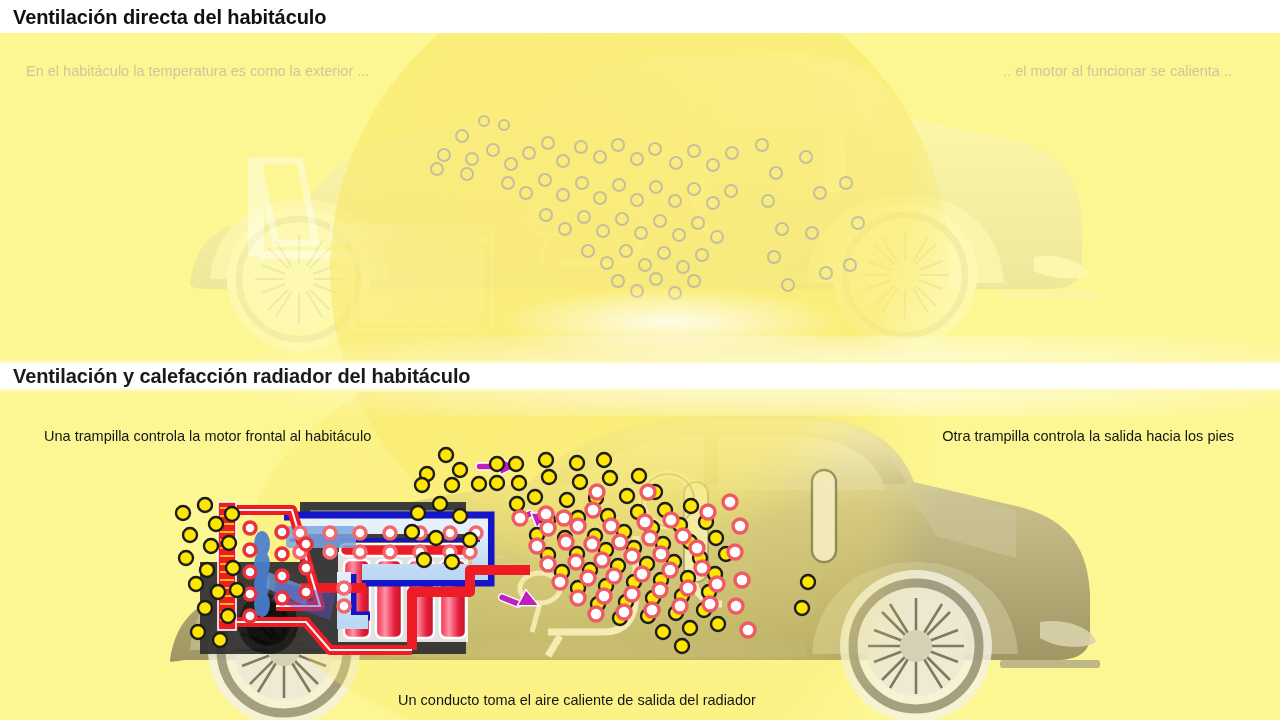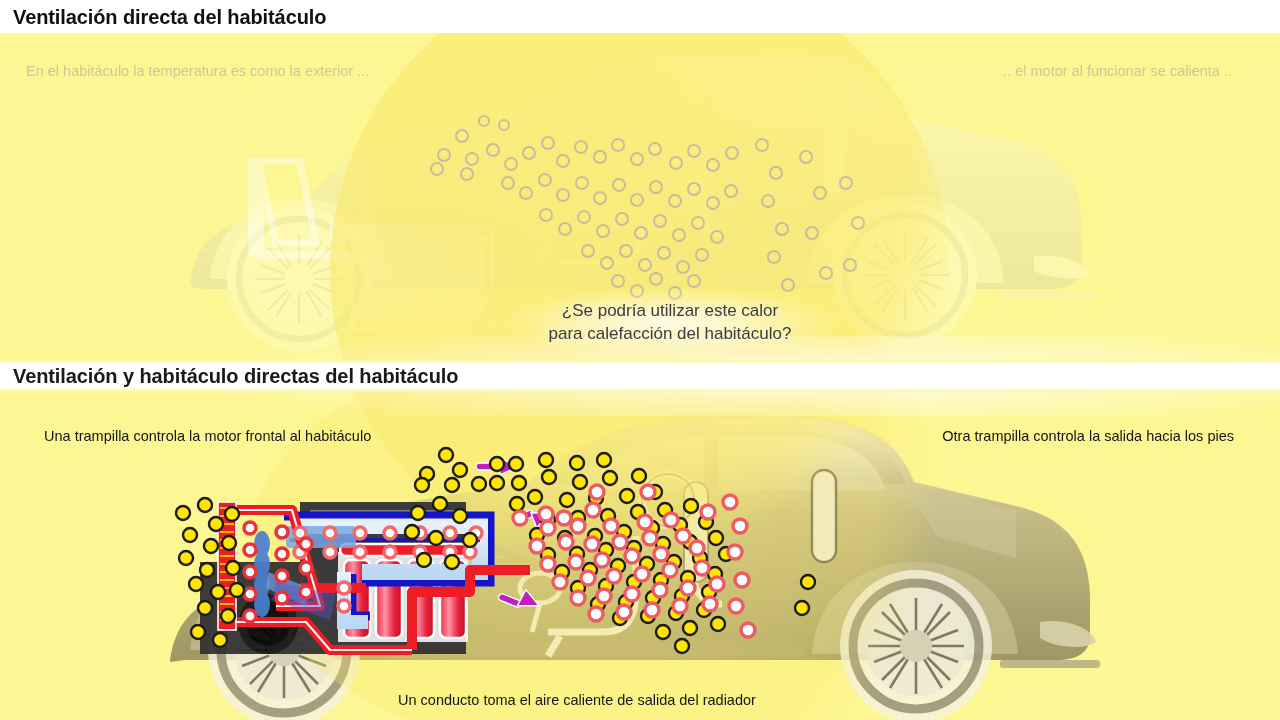--- a/index.html
+++ b/index.html
@@ -263,24 +263,20 @@
           <circle cx="504" cy="92" r="5"></circle>
           <circle cx="484" cy="88" r="5"></circle>
       </g>
     </svg>
 
     <div class="cap cap-ghost" style="left:26px;top:30px;">En el habitáculo la temperatura es como la exterior ...</div>
     <div class="cap cap-ghost" style="right:32px;top:30px;text-align:right;">..  el motor al funcionar se calienta  ..</div>
   </div>
 
   <div class="q-halo" style="left:470px;top:282px;width:400px;height:80px;"></div>
-  <div class="cap cap-question" style="left:470px;top:300px;width:400px;">
-    <span class="l">¿Se podría utilizar este calor</span>
-    <span class="l">para calefacción del habitáculo?</span>
-  </div>
 
   <div class="panel panel-bottom">
 
     <div class="car" style="top:-32px;">
       <svg width="1280" height="360" viewBox="0 0 1280 360">
         <defs>
           <linearGradient id="bodyB" x1="0" y1="0" x2="0" y2="1">
             <stop offset="0%" stop-color="#efe9c8"></stop>
               <stop offset="40%" stop-color="#bdb484"></stop>
             <stop offset="100%" stop-color="#948c5e"></stop>
@@ -707,16 +703,16 @@
     <div class="cap cap-dark" style="left:398px;top:300px;">Un conducto toma el aire caliente de salida del radiador</div>
   </div>
 
   <div class="glow glow-mid"></div>
 
   <div class="band band-top">
     <div class="band-title">Ventilación directa del habitáculo</div>
   </div>
 
   <div class="band band-mid">
-    <div class="band-title">Ventilación y habitáculo directas del habitáculo</div>
+    <div class="band-title">Ventilación y calefacción radiador del habitáculo</div>
   </div>
 
 </div>
 
 </body></html>

